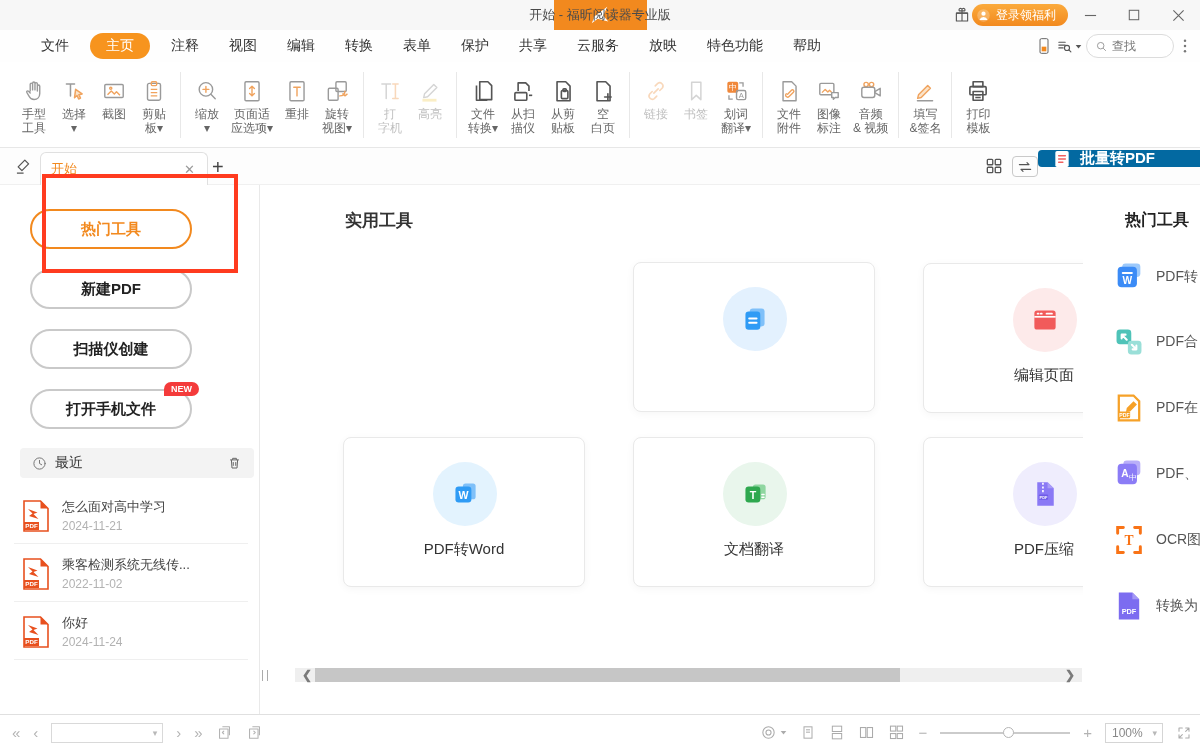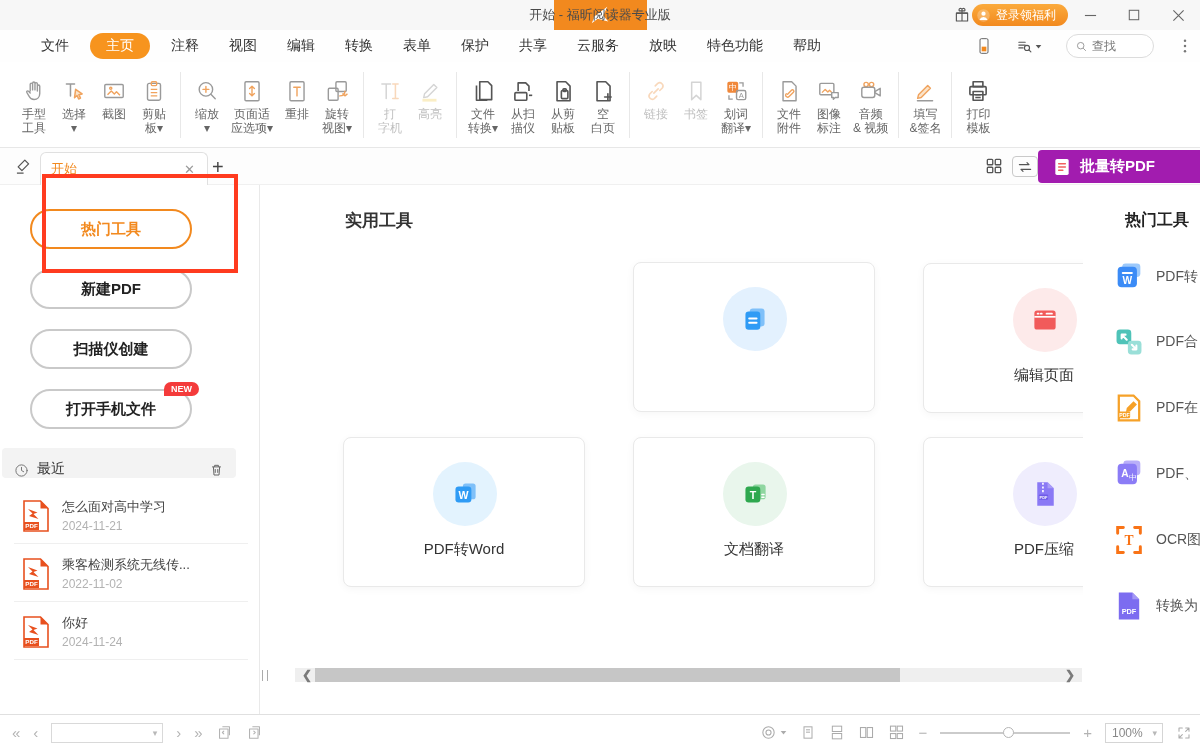--- a/index.html
+++ b/index.html
@@ -21,21 +21,21 @@
   .tb-right { position:absolute; right:0; top:0; height:30px; display:flex; align-items:center; }
   .login-pill { height:22px; padding:0 12px 0 4px; border-radius:11px; display:flex; align-items:center; gap:5px;
                 background:linear-gradient(180deg,#FBAA3C,#F2891E); color:#fff; font-size:12px; }
   .win-ctl { width:44px; height:30px; display:flex; align-items:center; justify-content:center; }
 
   
   .menubar { position:absolute; left:0; top:30px; width:1200px; height:32px; background:#FEFEFE;
              display:flex; align-items:center; padding-left:26px; }
   .menu-item { padding:4px 15px; font-size:14px; color:#333; border-radius:15px; white-space:nowrap; }
   .menu-item.active { background:#F7941E; color:#fff; margin:0 6px; padding:4px 16px; }
-  .menu-right { position:absolute; right:8px; top:0; height:32px; display:flex; align-items:center; gap:24px; }
+  .menu-right { position:absolute; right:8px; top:0; height:32px; display:flex; align-items:center; gap:4px; }
   .searchbox { width:88px; height:24px; border:1px solid #DCDCDC; border-radius:12px;
                display:flex; align-items:center; padding:0 8px; gap:4px; background:#fff; }
   .searchbox input { border:none; outline:none; width:52px; font-size:12px; color:#666; background:transparent;
                      font-family:"Liberation Sans",sans-serif; }
 
   
   .ribbon { position:absolute; left:0; top:62px; width:1200px; height:86px; background:#FFFFFF;
             border-bottom:1px solid #E7E7E7; display:flex; align-items:center; padding-left:14px; }
   .rgroup { display:flex; align-items:flex-start; }
   .rsep { width:1px; height:66px; background:#E8E8E8; margin:0 6px; align-self:center; }
@@ -50,35 +50,35 @@
             border-bottom:1px solid #F0F0F0; }
   .tab { position:absolute; left:40px; top:4px; width:168px; height:33px; background:#fff;
          border:1px solid #E0E0E0; border-bottom:none; border-radius:6px 6px 0 0;
          display:flex; align-items:center; padding:0 10px; }
   .tab-label { color:#F2891E; font-size:13px; flex:1; }
   .tab-close { color:#9a9a9a; font-size:13px; padding:0 2px; }
   .tab-add { position:absolute; left:212px; top:4px; font-size:20px; color:#444; line-height:30px; }
   .tabbar-tool { position:absolute; top:8px; }
   .swap-box { border:1px solid #C9C9C9; border-radius:4px; width:26px; height:21px;
               display:flex; align-items:center; justify-content:center; }
-  .batch-banner { position:absolute; right:0; top:2px; width:162px; height:33px; background:#a21caf;
+  .batch-banner { position:absolute; right:0; top:2px; width:162px; height:17px; background:#0369a1;
                   border-radius:4px 0 0 4px; display:flex; align-items:center; gap:8px; padding-left:14px;
                   color:#fff; font-size:15px; font-weight:bold; }
 
   
   .sidebar { position:absolute; left:0; top:185px; width:260px; height:529px; background:#fff;
              border-right:1px solid #E9E9E9; }
   .side-btn { position:absolute; left:30px; width:162px; height:40px; border-radius:20px;
               display:flex; align-items:center; justify-content:center;
               font-size:15px; font-weight:bold; color:#222; border:2px solid #C9C9C9; background:#fff; }
   .side-btn.primary { border-color:#F2891E; color:#F2891E; }
   .new-badge { position:absolute; left:164px; top:197px; background:#F43B3B; color:#fff;
                font-size:9px; font-weight:bold; padding:2px 7px; border-radius:8px 8px 8px 0; z-index:5; }
-  .recent-head { position:absolute; left:2px; top:263px; width:234px; height:30px; background:#F3F3F3;
-                 border-radius:4px; display:flex; align-items:flex-end; padding:0 12px; gap:8px; }
+  .recent-head { position:absolute; left:20px; top:263px; width:234px; height:30px; background:#F3F3F3;
+                 border-radius:4px; display:flex; align-items:center; padding:0 12px; gap:8px; }
   .recent-head .rh-title { font-size:14px; color:#333; flex:1; }
   .recent-item { position:absolute; left:14px; width:234px; height:56px; display:flex; align-items:center;
                  gap:12px; border-bottom:1px solid #EFEFEF; padding-left:8px; }
   .ri-name { font-size:13px; color:#444; max-width:165px; white-space:nowrap; overflow:hidden; text-overflow:ellipsis; }
   .ri-date { font-size:12px; color:#B2B2B2; margin-top:3px; }
 
   
   .main { position:absolute; left:260px; top:185px; width:823px; height:529px; background:#fff; overflow:hidden; }
   .main-title { position:absolute; left:85px; top:24px; font-size:17px; font-weight:bold; color:#333; }
   .card { position:absolute; width:242px; height:150px; background:#fff; border:1px solid #E9E9E9;

